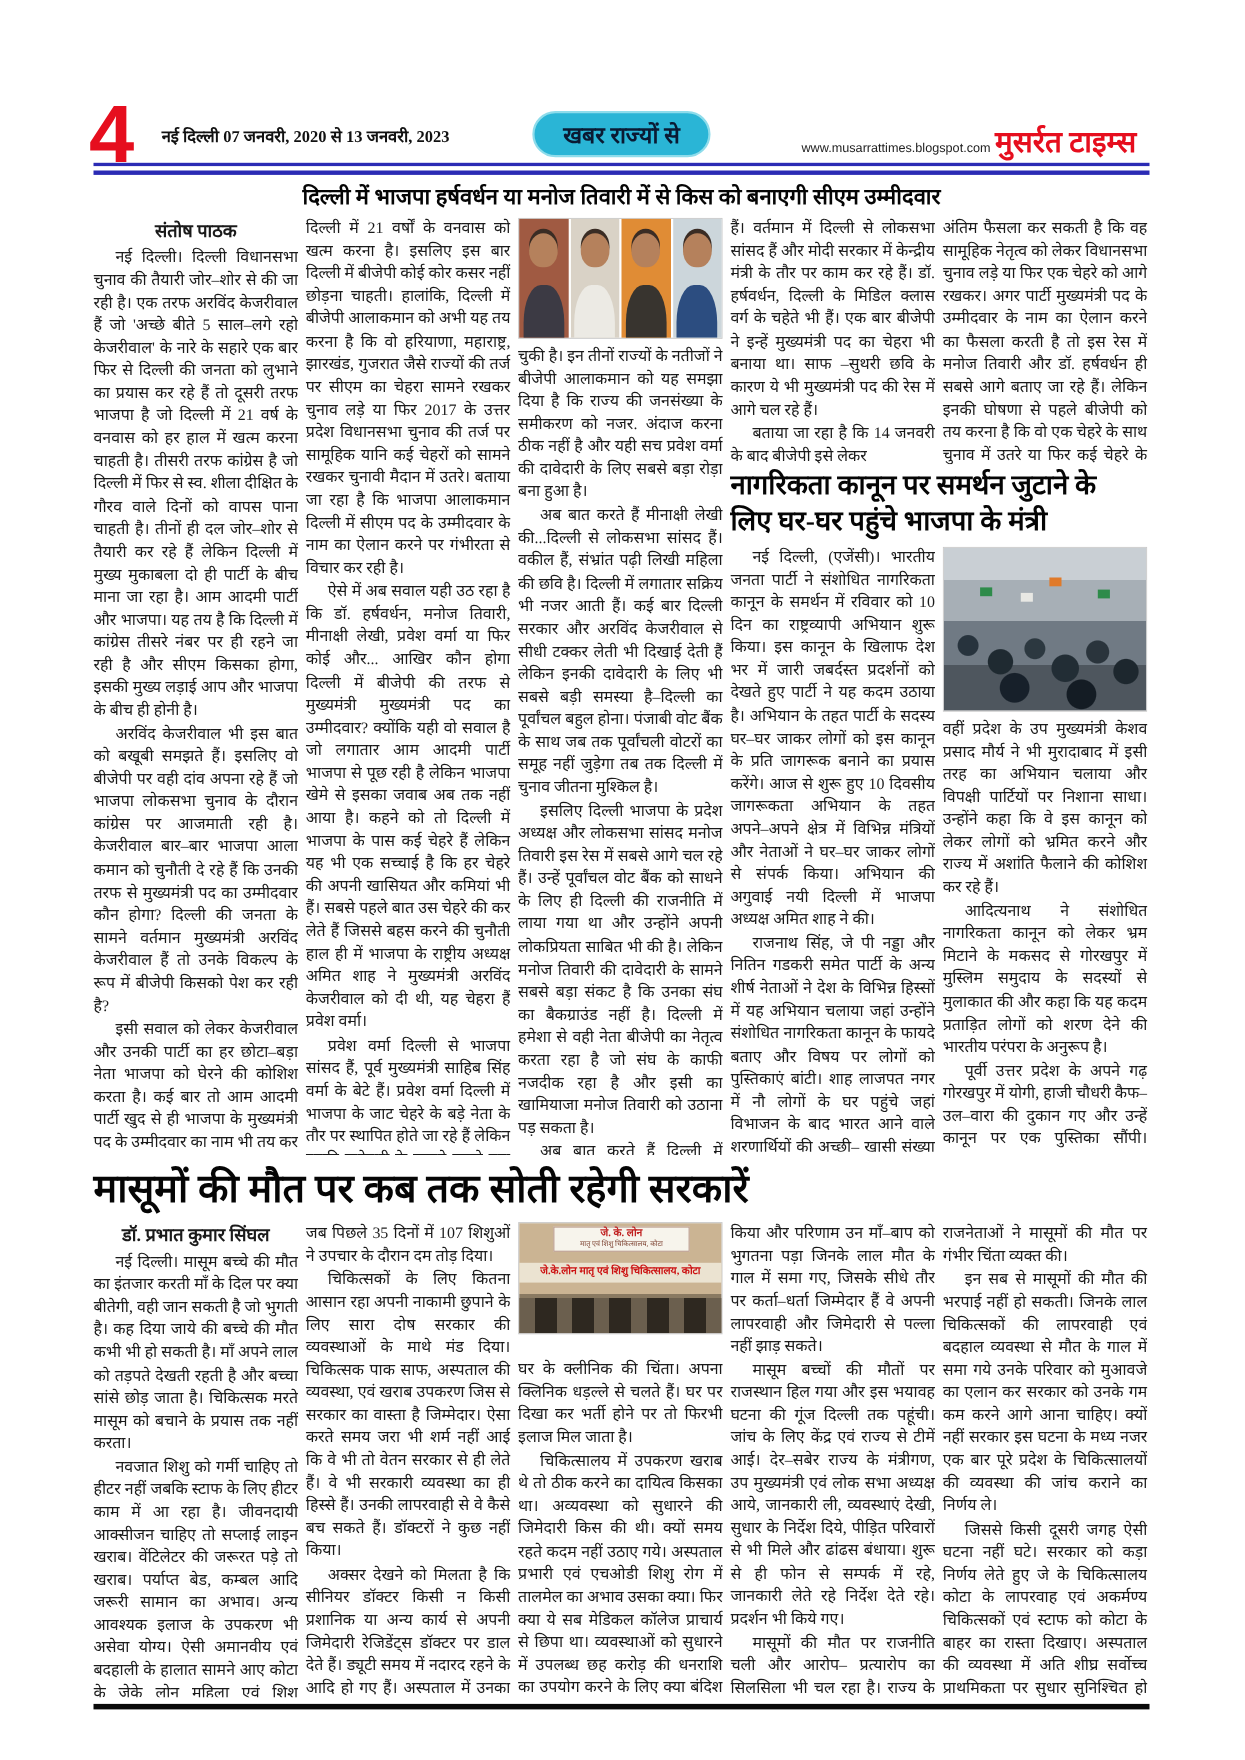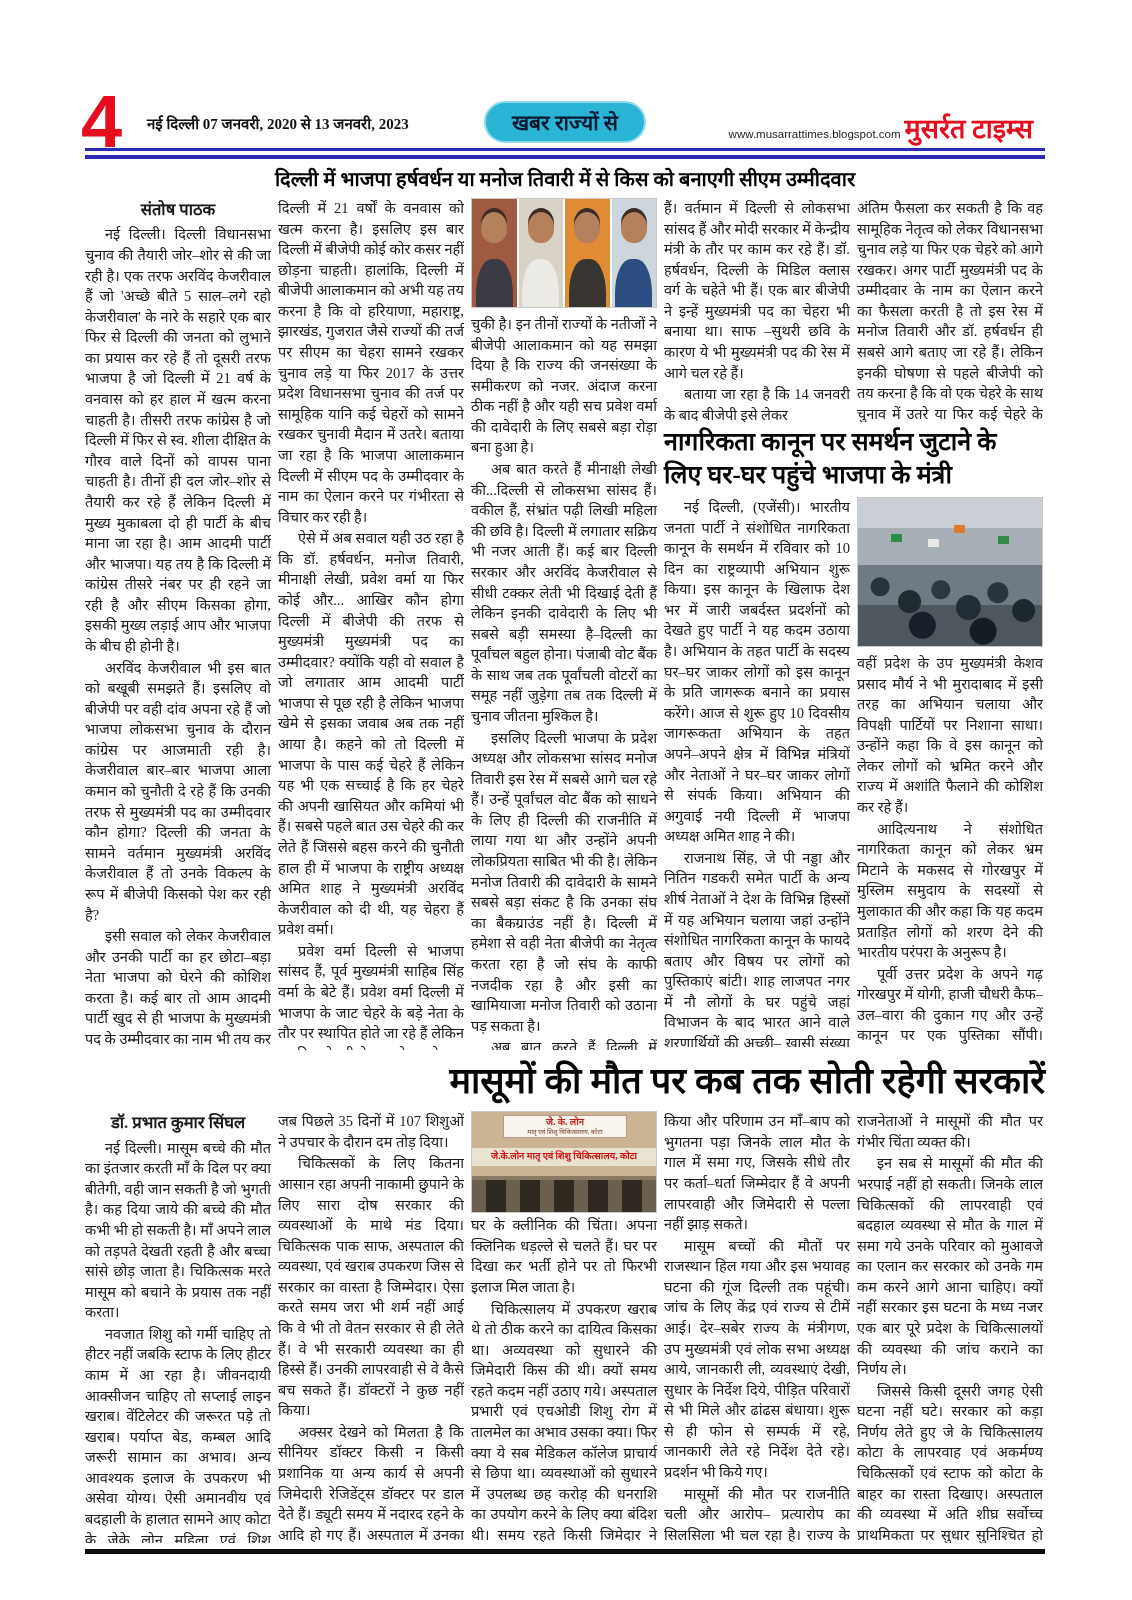--- a/index.html
+++ b/index.html
@@ -15,21 +15,21 @@
   .badge{position:absolute;left:50%;top:6px;transform:translateX(-50%);background:#2ab5d6;
          border:2px solid #8edceb;border-radius:22px;padding:5px 26px;font-size:21px;
          font-weight:bold;color:#0a1a33;white-space:nowrap;}
   .mast{position:absolute;right:12px;top:14px;text-align:right;white-space:nowrap;}
   .site{font-size:11.5px;color:#222;font-family:"Liberation Sans",sans-serif;}
   .paper{font-size:27px;font-weight:bold;color:#e60e1e;margin-left:4px;}
   .blue-rule{height:4px;border-top:3px solid #2b2bb4;border-bottom:4px solid #2b2bb4;margin-top:1px;}
 
   
   .headline1{font-size:20px;font-weight:bold;text-align:center;margin:8px 0 6px 0;color:#050505;line-height:1.25;}
-  .headline3{font-size:36px;font-weight:bold;text-align:right;margin:10px 0 8px 0;color:#050505;line-height:1.2;}
+  .headline3{font-size:36px;font-weight:bold;text-align:left;margin:10px 0 8px 0;color:#050505;line-height:1.2;}
   .headline2{font-size:25px;font-weight:bold;margin:4px 0 6px 0;color:#050505;line-height:1.3;}
 
   
   .band{display:flex;gap:7px;}
   .band1{height:852px;overflow:hidden;}
   .band3{height:432px;overflow:hidden;margin-top:2px;}
   .col{width:186px;flex:none;font-size:14.5px;line-height:1.42;text-align:justify;overflow:hidden;}
   .col p{margin:0 0 1px 0;text-indent:20px;}
   .col.cont p:first-child{text-indent:0;}
   .byline{text-align:center;font-weight:bold;font-size:16.5px;margin-bottom:3px;}
@@ -59,21 +59,21 @@
       radial-gradient(circle at 60% 74%, #222d35 12px, transparent 13px),
       radial-gradient(circle at 76% 64%, #2a343c 10px, transparent 11px),
       radial-gradient(circle at 90% 76%, #1d272e 11px, transparent 12px),
       radial-gradient(circle at 35% 86%, #17202a 13px, transparent 14px),
       radial-gradient(circle at 68% 90%, #141c24 13px, transparent 14px),
       linear-gradient(180deg,#c9cfd4 0 20%,#a7afb6 20% 45%,#707a84 45% 72%,#4e565e 72% 100%);}
   .flag{position:absolute;width:11px;height:8px;}
   .flag.green{background:#2e8b4a;} .flag.orange{background:#e07a2a;} .flag.white{background:#e8e8e4;}
 
   
-  .hospital{height:100px;border:1px solid #c9c9c9;margin-bottom:2px;position:relative;overflow:hidden;
+  .hospital{height:100px;border:1px solid #c9c9c9;margin-bottom:22px;position:relative;overflow:hidden;
             background:linear-gradient(180deg,#cbb493 0 64%,#8a7a62 64% 100%);}
   .hsign{position:absolute;top:3px;left:17%;width:66%;background:#f7f4ec;border:1px solid #b99a8a;
          text-align:center;padding:1px 0;}
   .hsign .l1{color:#c02020;font-weight:bold;font-size:9.5px;line-height:1.15;}
   .hsign .l2{color:#7c4030;font-size:6.5px;line-height:1.15;}
   .hbanner{position:absolute;top:36px;left:0;right:0;background:rgba(238,231,214,0.92);color:#cc1313;
            font-weight:bold;font-size:9.5px;text-align:center;padding:2px 0;white-space:nowrap;overflow:hidden;}
   .hdoors{position:absolute;bottom:0;left:0;right:0;height:32px;
           background:repeating-linear-gradient(90deg,#6b5f4e 0 14px,#2e2820 14px 34px);}
 

